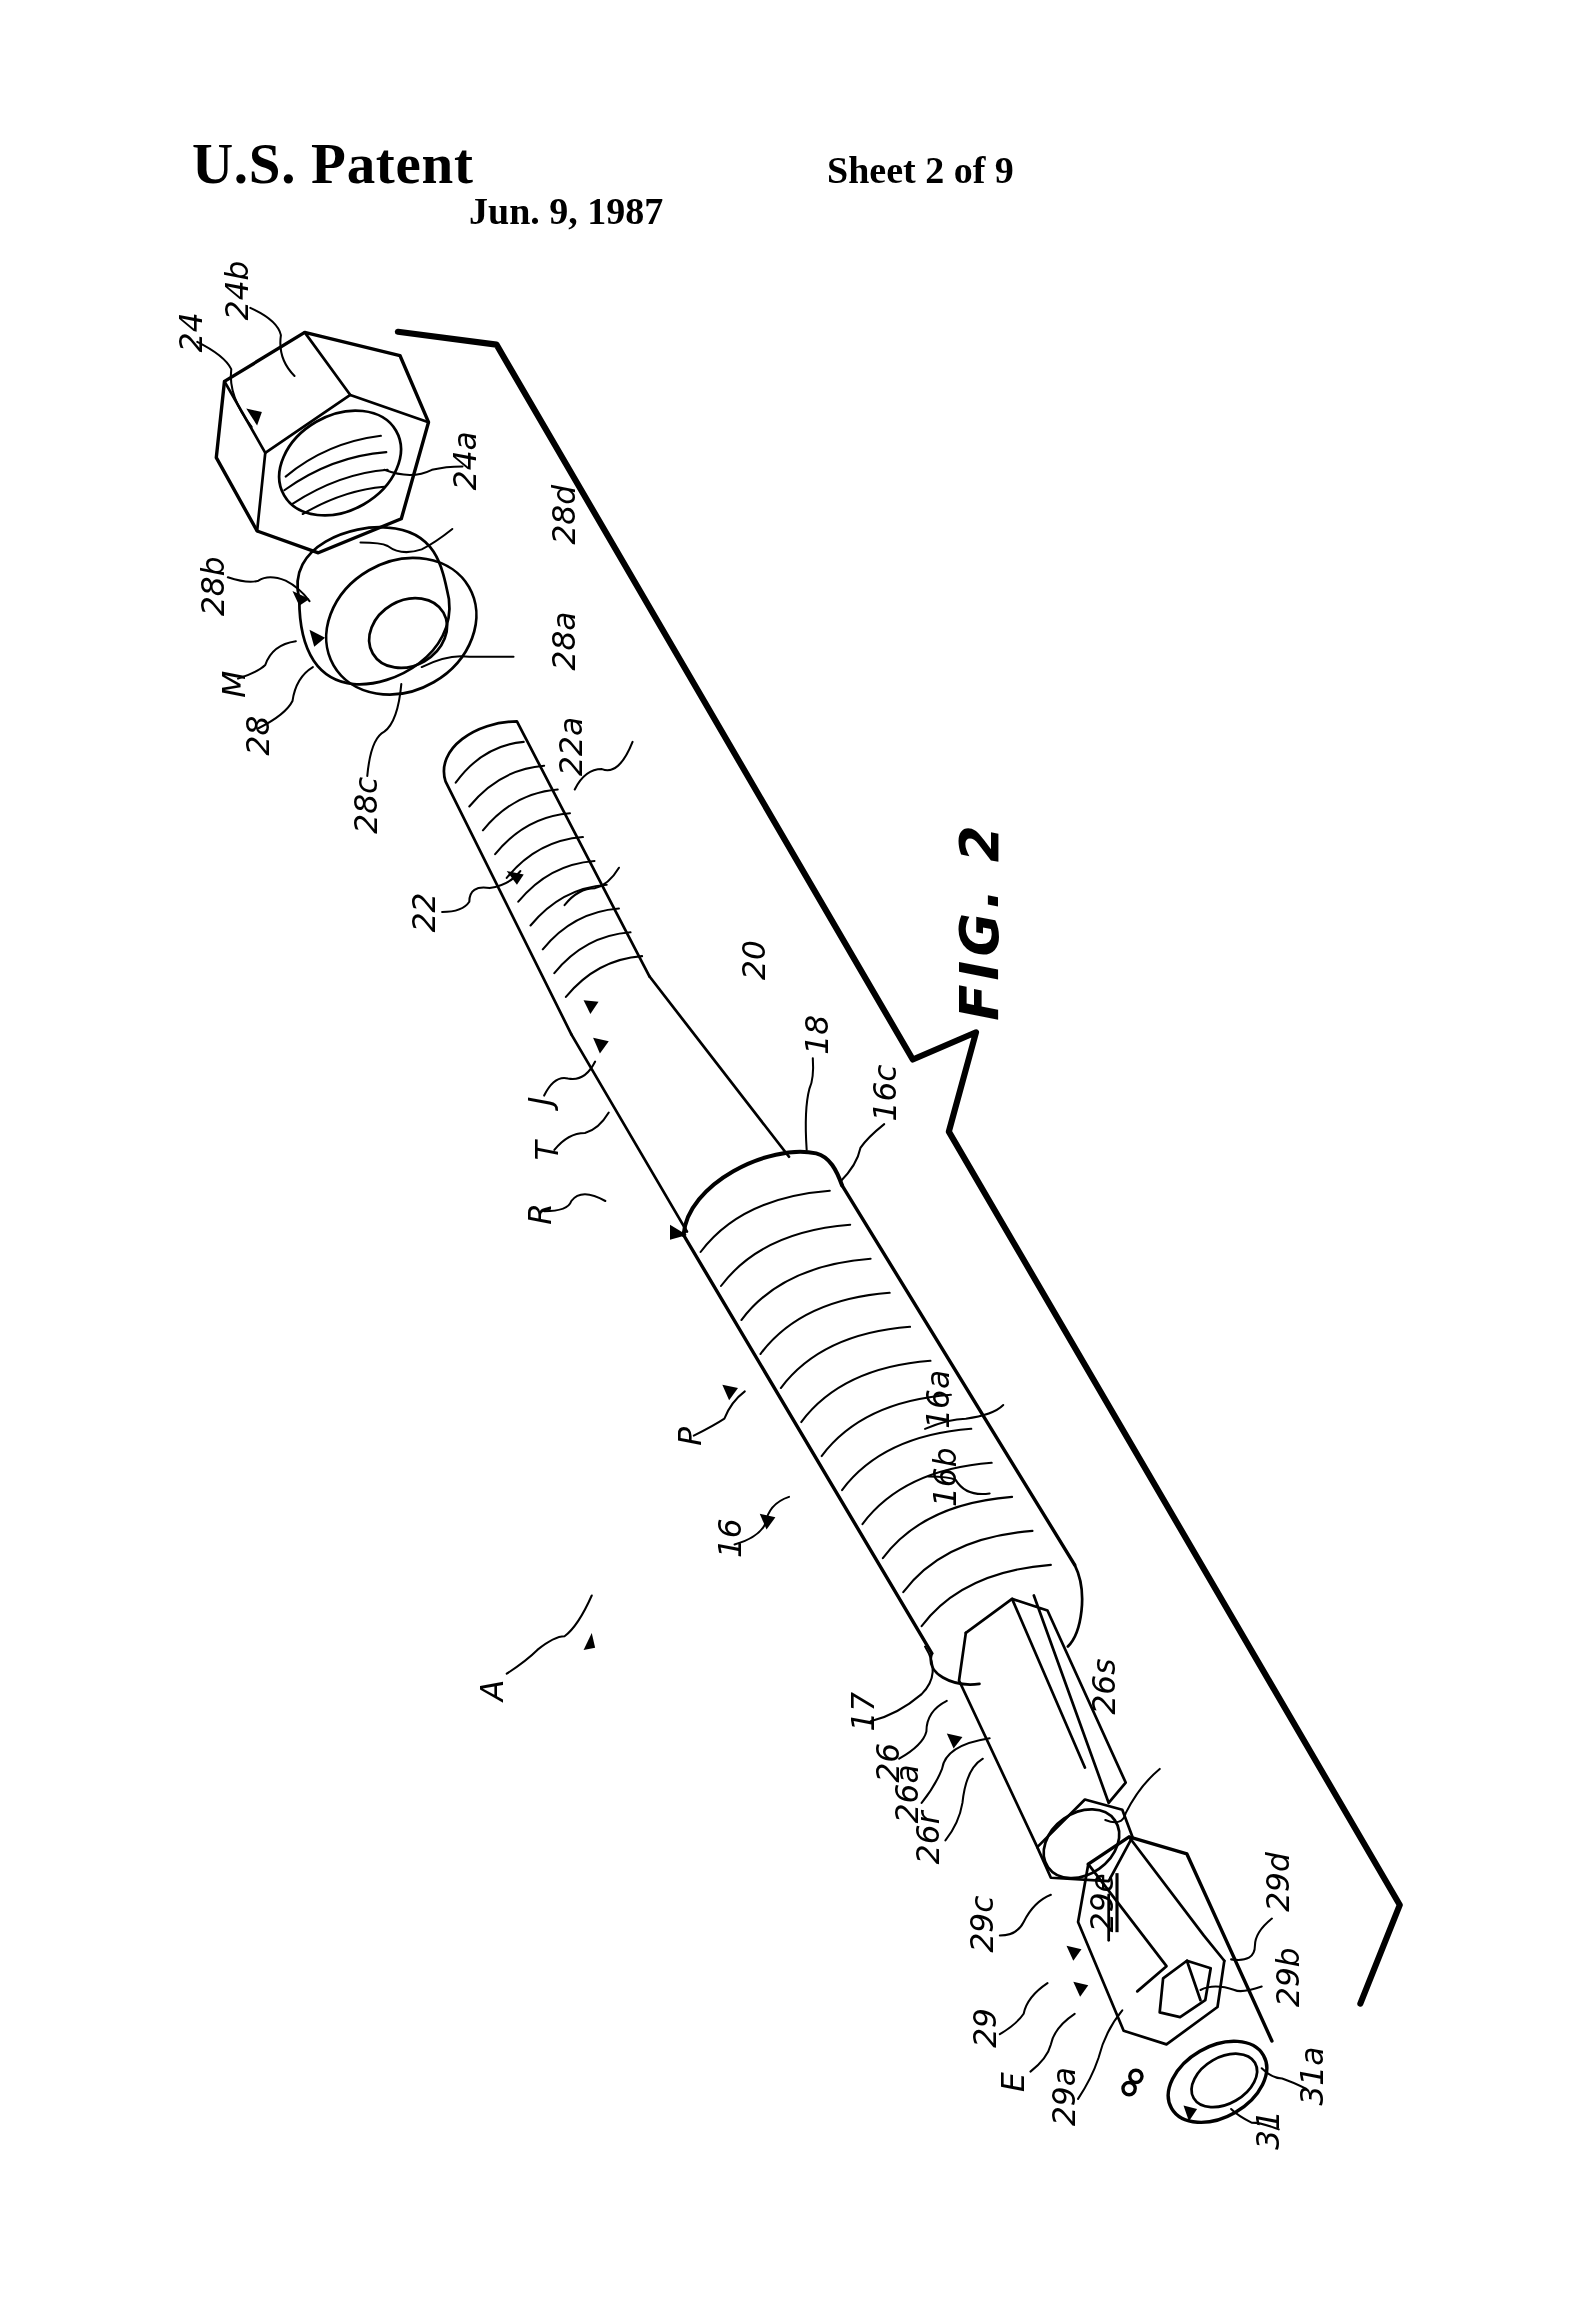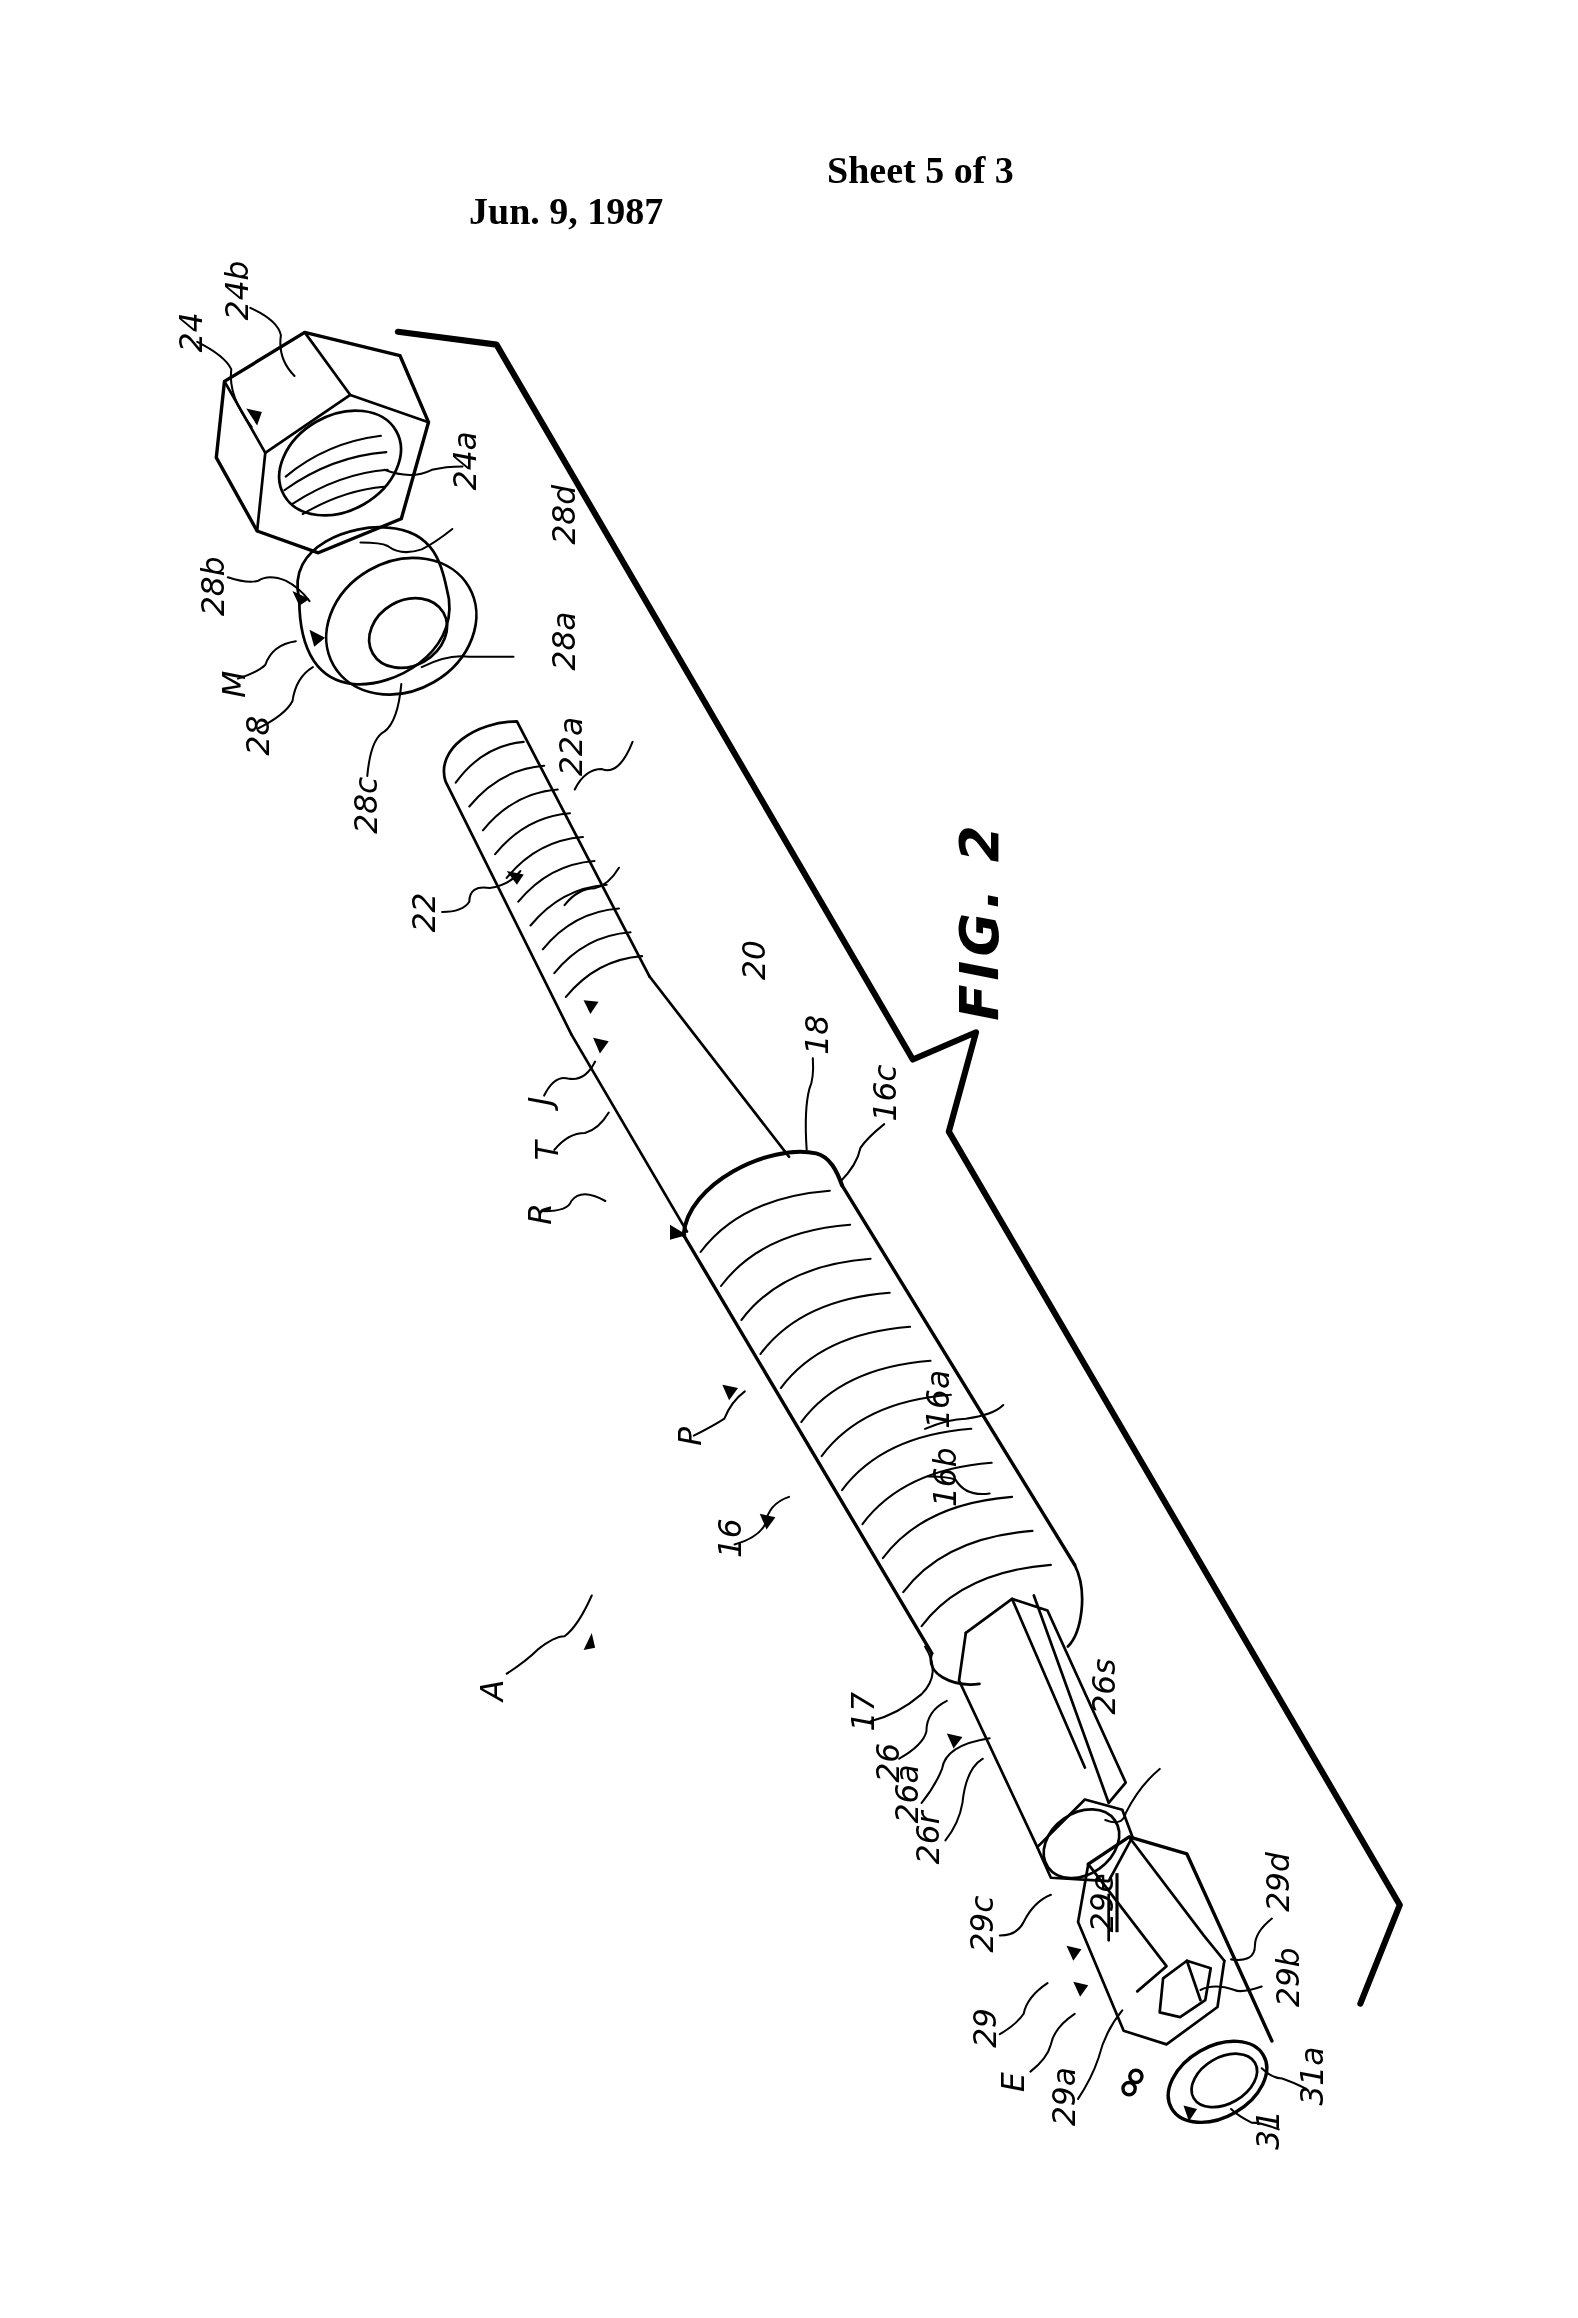--- a/index.html
+++ b/index.html
@@ -13,22 +13,23 @@
   svg.drawing { position: absolute; left: 0; top: 0; }
   .lbl { font-family: "DejaVu Sans", "Liberation Sans", sans-serif; font-style: italic; font-size: 46px; fill: #000; }
   .lbl-u { text-decoration: underline; }
   .fig { font-family: "DejaVu Sans", "Liberation Sans", sans-serif; font-weight: bold; font-style: italic; font-size: 78px; fill: #000; letter-spacing: 6px; }
   .ln { stroke: #000; fill: none; stroke-linecap: round; stroke-linejoin: round; }
 </style>
 </head>
 <body>
 
 <div class="header">
+  <div class="hdr hdr-title">U.S. Patent</div>
   <div class="hdr hdr-date">Jun. 9, 1987</div>
-  <div class="hdr hdr-sheet">Sheet 5 of 3</div>
+  <div class="hdr hdr-sheet">Sheet 2 of 9</div>
 </div>
 
 <svg class="drawing" width="1578" height="2319" viewBox="0 0 2320 3408">
 
   <g>
     <polyline class="ln" stroke-width="9" points="585,487 730,506 1342,1557 1435,1517 1395,1663 2058,2800 2000,2945"></polyline>
   </g>
 
   <text class="fig" transform="translate(1468,1500) rotate(-90)">FIG. 2</text>
 

